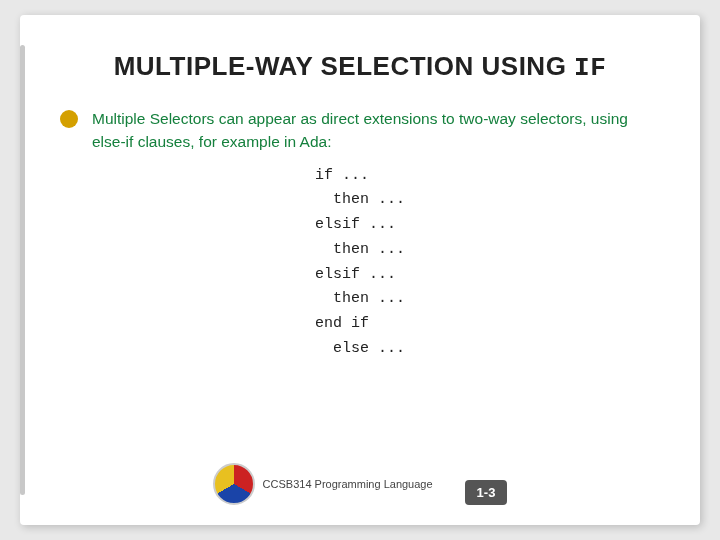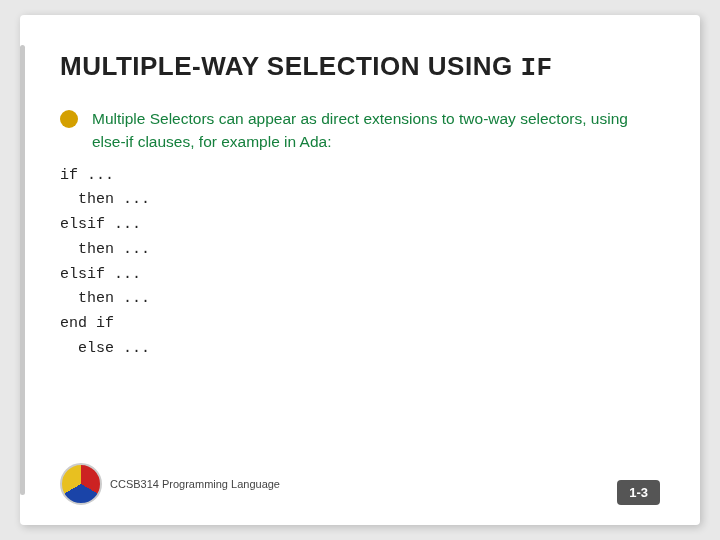--- a/index.html
+++ b/index.html
@@ -1,15 +1,15 @@
 <!DOCTYPE html>
 <html><head>
   <meta charset="utf-8">
   <style>
-    * { margin: 0; padding: 0; box-sizing: border-box; }
+    * { margin: 0; padding: 0; box-sizing: border-box; align-items: center; }
 
     body {
       width: 720px;
       height: 540px;
       background: #e8e8e8;
       display: flex;
       align-items: center;
       justify-content: center;
       font-family: Arial, sans-serif;
     }

